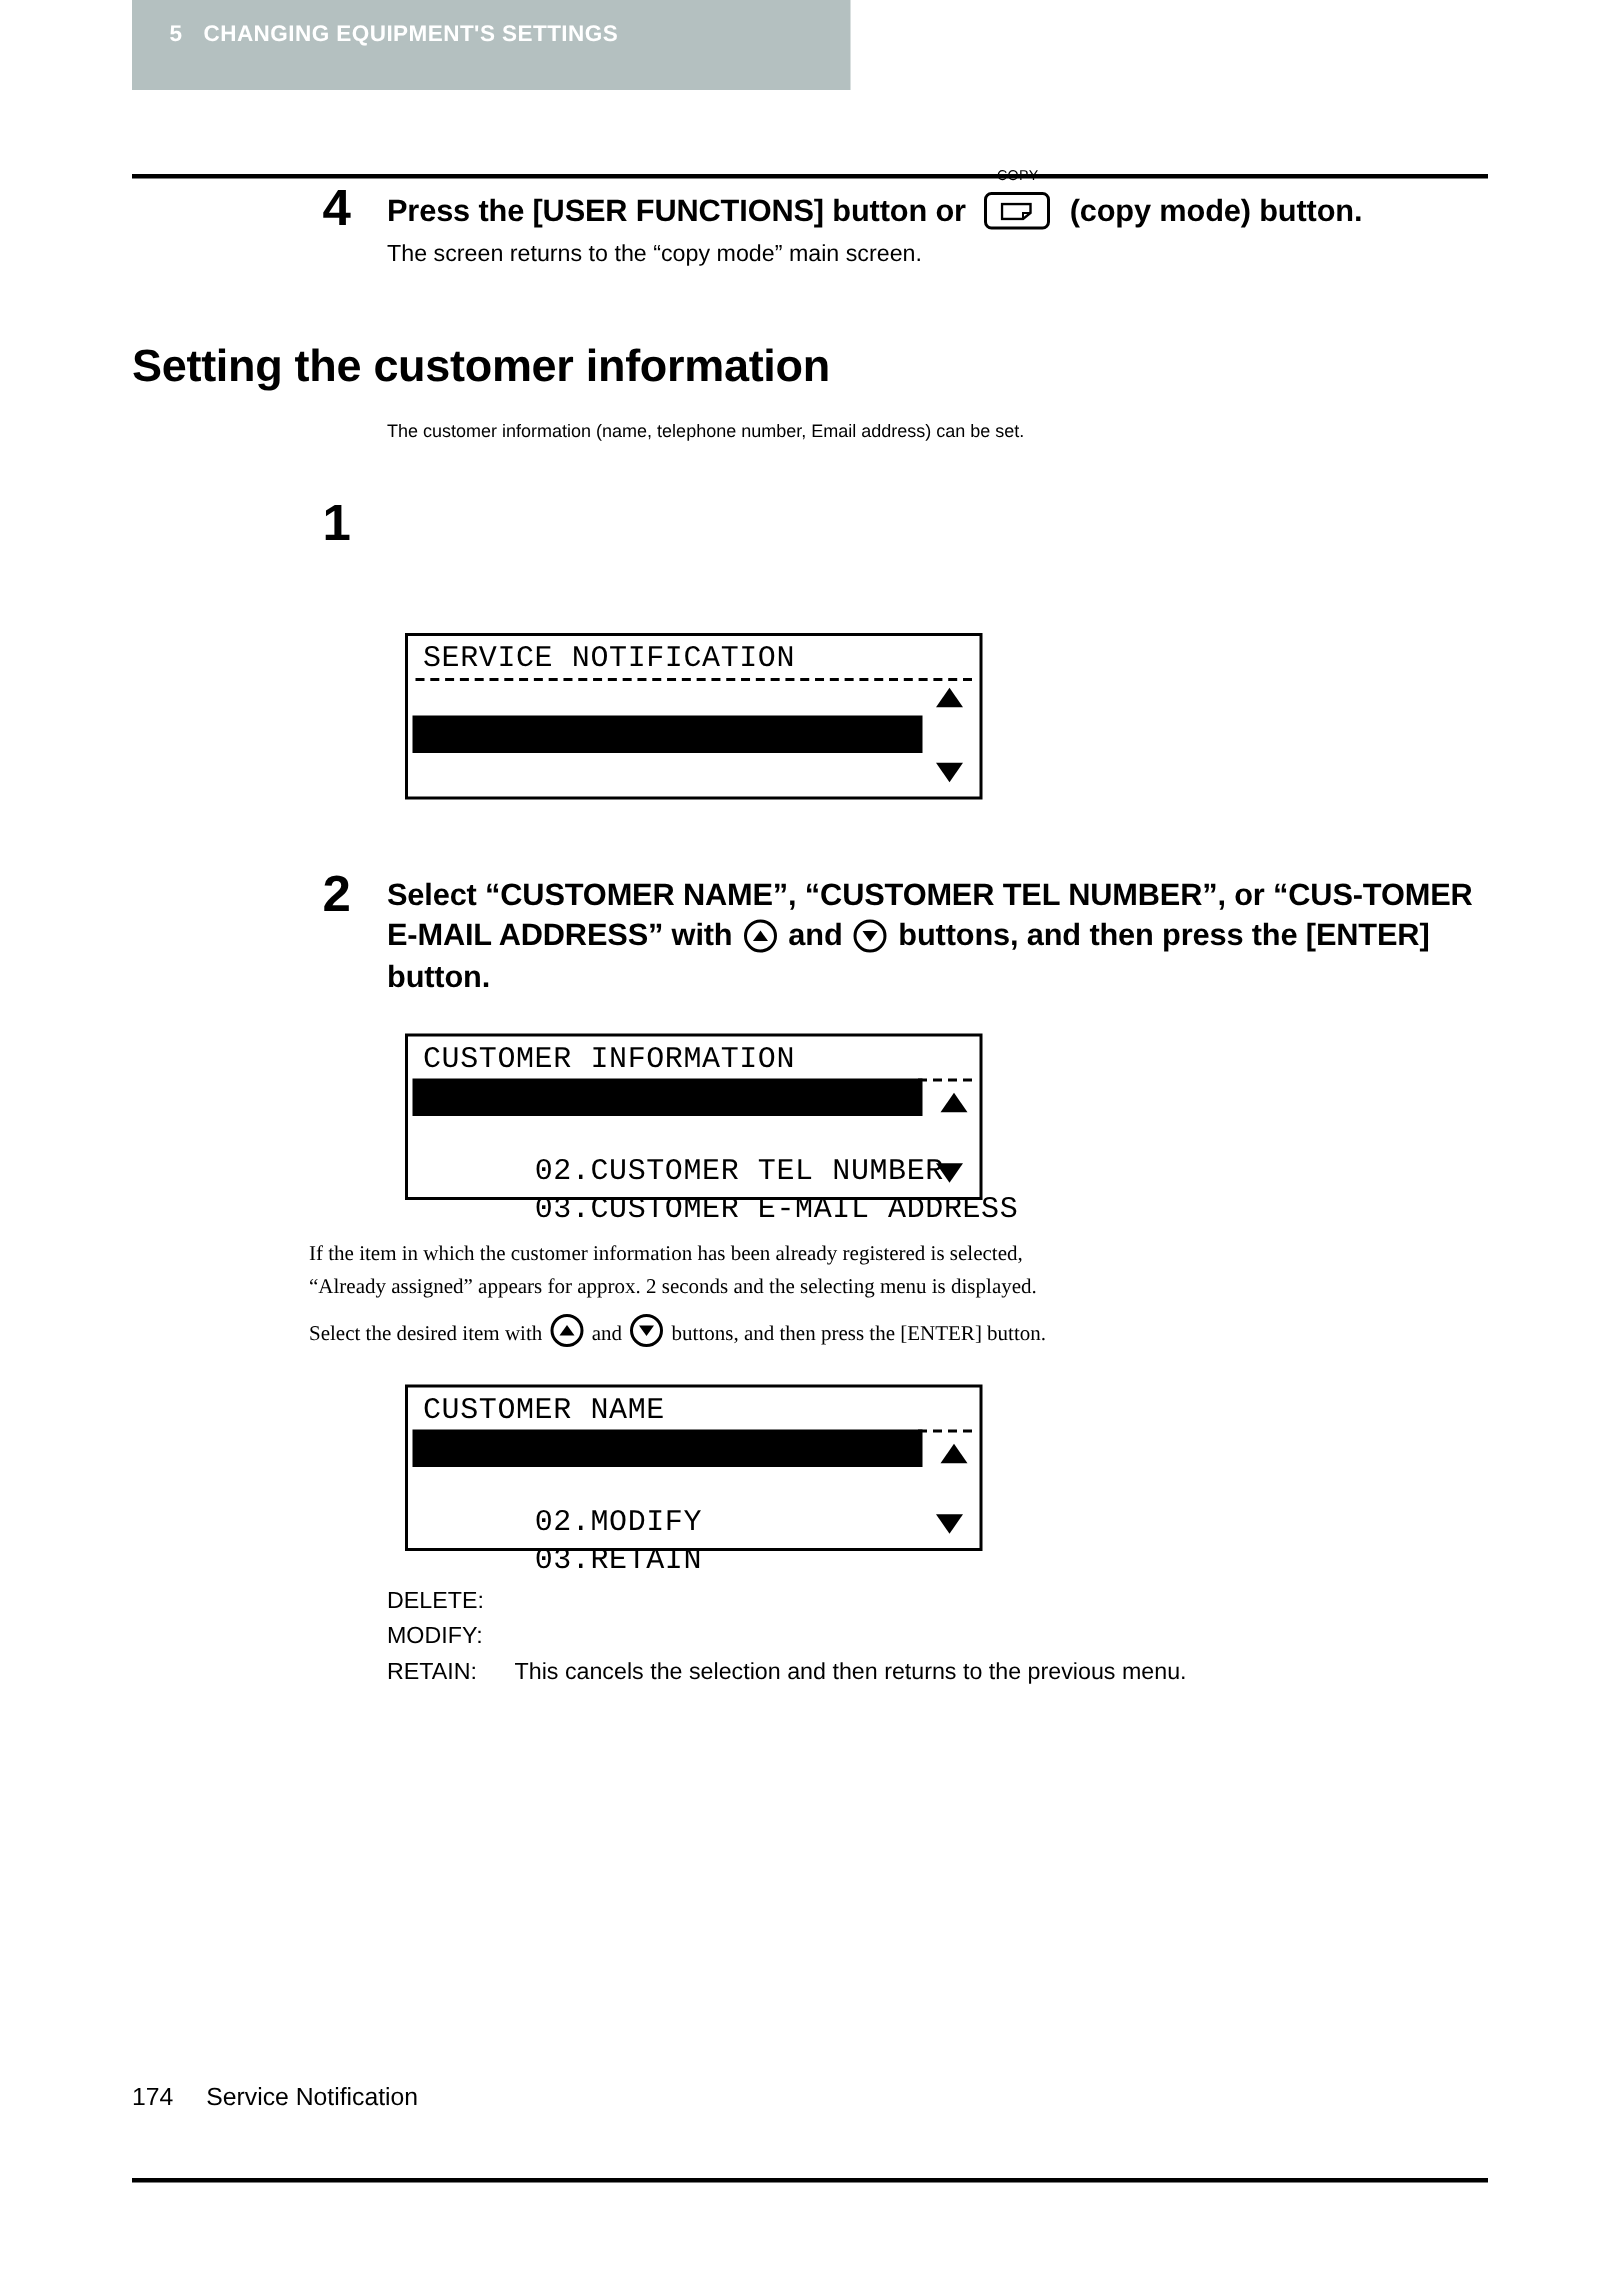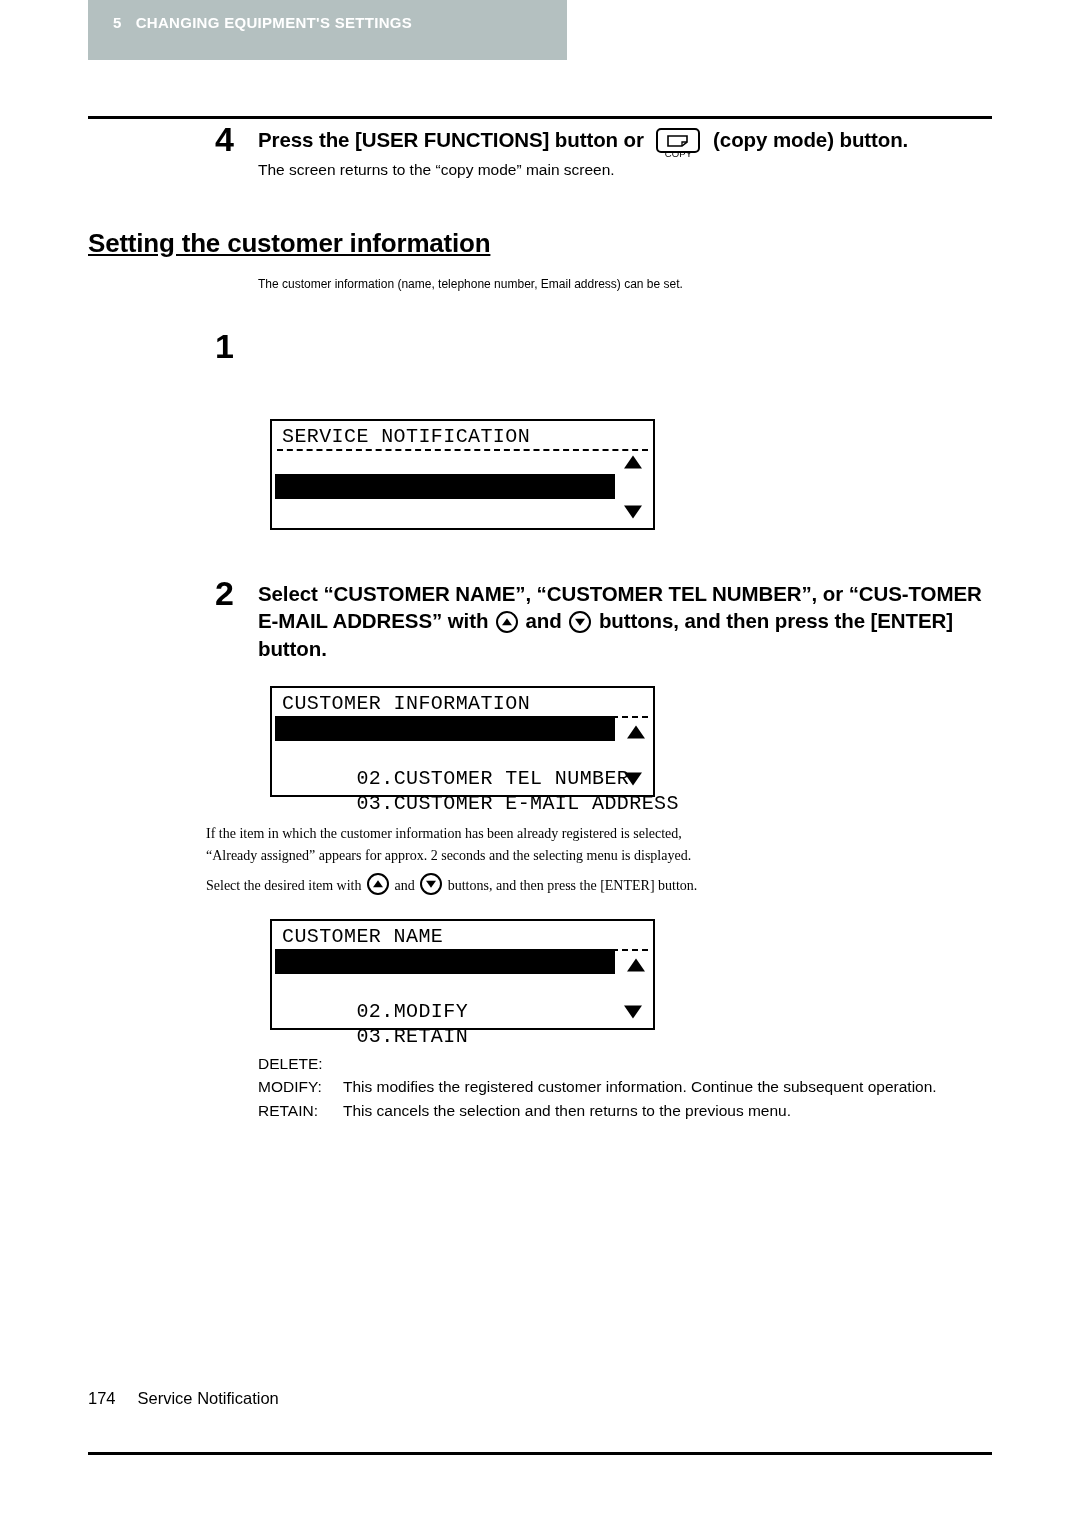--- a/index.html
+++ b/index.html
@@ -80,25 +80,24 @@
     letter-spacing: -0.1px;
   }
   .step-desc {
     font-size: 15.5px;
     line-height: 1.45;
     margin-top: 5px;
   }
 
   
   .section-heading {
-    font-size: 26px;
+    font-size: 30px;
     font-weight: bold;
     letter-spacing: -0.2px;
     margin-top: 40px;
-    text-decoration: underline;
   }
   .section-intro {
     margin-left: 170px;
     font-size: 12px;
     margin-top: 18px;
   }
 
   
   .body-para {
     margin-left: 118px;
@@ -150,21 +149,20 @@
   .icon-copy .copy-label {
     position: absolute;
     top: -14px;
     left: 0;
     width: 50px;
     text-align: center;
     font-size: 9.5px;
     font-weight: normal;
     letter-spacing: 0.2px;
     font-family: "Liberation Sans", sans-serif;
-    margin-top: 36px;
   }
   .icon-copy .copy-box {
     position: absolute;
     left: 2px;
     top: 2px;
     width: 44px;
     height: 25px;
     border: 2px solid #000;
     border-radius: 5px;
     box-sizing: border-box;
@@ -383,21 +381,20 @@
       <span class="lcd-arrow down"></span>
     </div>
   </div>
 
   <div class="def-list" style="margin-top:22px;">
     <div class="def-item">
       <div class="def-term">DELETE:</div>
     </div>
     <div class="def-item">
       <div class="def-term">MODIFY:</div>
-      <div class="def-desc">This modifies the registered customer information. Continue the subsequent operation.</div>
     </div>
     <div class="def-item">
       <div class="def-term">RETAIN:</div>
       <div class="def-desc">This cancels the selection and then returns to the previous menu.</div>
     </div>
   </div>
 
 </div>
 
 <div class="footer-rule"></div>

